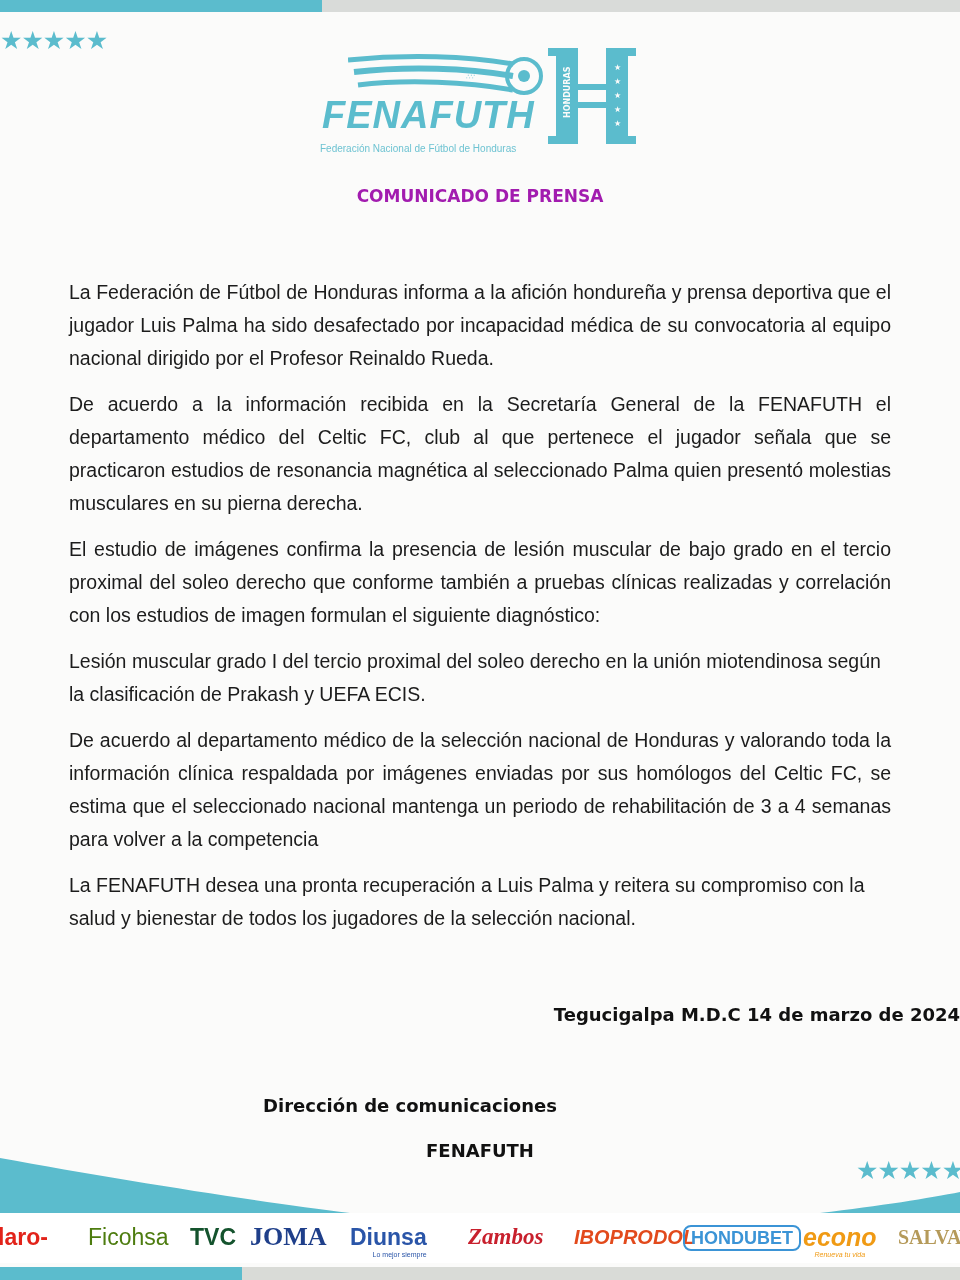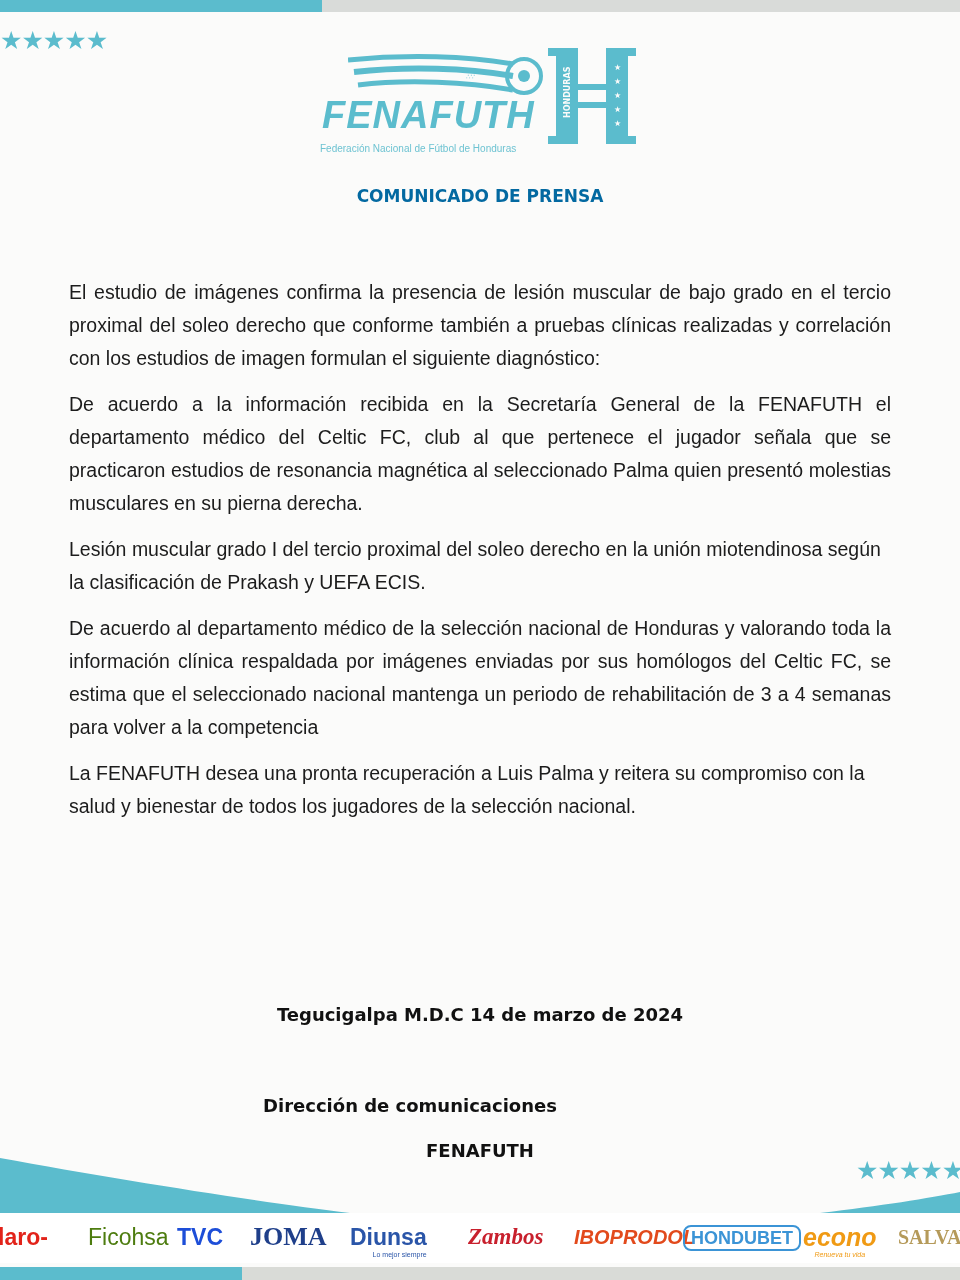--- a/index.html
+++ b/index.html
@@ -23,31 +23,31 @@
     font-size: 38px; color: #5bbccd; letter-spacing: 1px;
   }
   .fena-sub {
     position: absolute; left: 2px; top: 95px;
     font-family: "Liberation Sans", sans-serif; font-size: 10px; color: #6ec3d2; white-space: nowrap;
   }
   .h-logo { position: absolute; left: 230px; top: 0px; }
 
   .title {
     position: absolute; left: 0; width: 960px; top: 186px; text-align: center;
-    font-family: "DejaVu Sans", sans-serif; font-weight: bold; font-size: 17px; color: #0369a1;
+    font-family: "DejaVu Sans", sans-serif; font-weight: bold; font-size: 17px; color: #a21caf;
   }
   .body-text {
     position: absolute; left: 69px; width: 822px; top: 276px;
     font-family: "Liberation Sans", sans-serif; font-size: 19.5px; line-height: 33px; color: #1c1c1c;
   }
   .body-text p { margin: 0 0 13px 0; text-align: justify; }
   .body-text p.ragged { text-align: left; }
 
   .place-date {
-    position: absolute; left: 0; width: 960px; top: 1004px; text-align: center;
+    position: absolute; left: 0; width: 960px; top: 1004px; text-align: right;
     font-family: "DejaVu Sans", sans-serif; font-weight: bold; font-size: 18px; color: #111;
   }
   .sign-dept {
     position: absolute; left: 0; width: 820px; top: 1095px; text-align: center;
     font-family: "DejaVu Sans", sans-serif; font-weight: bold; font-size: 18px; color: #111;
   }
   .sign-org {
     position: absolute; left: 0; width: 960px; top: 1140px; text-align: center;
     font-family: "DejaVu Sans", sans-serif; font-weight: bold; font-size: 18px; color: #111;
   }
@@ -90,41 +90,42 @@
     <text x="66" y="36" font-size="8" fill="#fbfbfa">★</text>
     <text x="66" y="50" font-size="8" fill="#fbfbfa">★</text>
     <text x="66" y="64" font-size="8" fill="#fbfbfa">★</text>
     <text x="66" y="78" font-size="8" fill="#fbfbfa">★</text>
   </svg>
 </div>
 
 <div class="title">COMUNICADO DE PRENSA</div>
 
 <div class="body-text">
+  <p>La Federación de Fútbol de Honduras informa a la afición hondureña y prensa deportiva que el jugador Luis Palma ha sido desafectado por incapacidad médica de su convocatoria al equipo nacional dirigido por el Profesor Reinaldo Rueda.</p>
+  <p>De acuerdo a la información recibida en la Secretaría General de la FENAFUTH el departamento médico del Celtic FC, club al que pertenece el jugador señala que se practicaron estudios de resonancia magnética al seleccionado Palma quien presentó molestias musculares en su pierna derecha.</p>
   <p>El estudio de imágenes confirma la presencia de lesión muscular de bajo grado en el tercio proximal del soleo derecho que conforme también a pruebas clínicas realizadas y correlación con los estudios de imagen formulan el siguiente diagnóstico:</p>
-  <p>De acuerdo a la información recibida en la Secretaría General de la FENAFUTH el departamento médico del Celtic FC, club al que pertenece el jugador señala que se practicaron estudios de resonancia magnética al seleccionado Palma quien presentó molestias musculares en su pierna derecha.</p>
   <p class="ragged">Lesión muscular grado I del tercio proximal del soleo derecho en la unión miotendinosa según la clasificación de Prakash y UEFA ECIS.</p>
   <p>De acuerdo al departamento médico de la selección nacional de Honduras y valorando toda la información clínica respaldada por imágenes enviadas por sus homólogos del Celtic FC, se estima que el seleccionado nacional mantenga un periodo de rehabilitación de 3 a 4 semanas para volver a la competencia</p>
   <p class="ragged">La FENAFUTH desea una pronta recuperación a Luis Palma y reitera su compromiso con la salud y bienestar de todos los jugadores de la selección nacional.</p>
 </div>
 
 <div class="place-date">Tegucigalpa M.D.C 14 de marzo de 2024</div>
 <div class="sign-dept">Dirección de comunicaciones</div>
 <div class="sign-org">FENAFUTH</div>
 
 <svg class="wave" width="960" height="64" viewBox="0 0 960 64">
   <path d="M0 8 C120 30 260 52 350 63 L0 63 Z" fill="#5bbccd"></path>
   <path d="M820 63 C880 56 930 48 960 42 L960 63 Z" fill="#5bbccd"></path>
 </svg>
 <div class="stars stars-bottom">★★★★★</div>
 
 <div class="sponsors">
   <div class="sponsor" style="left:-2px;color:#e2231a">laro-</div>
   <div class="sponsor" style="left:88px;color:#4d7c0f;font-weight:normal">Ficohsa</div>
-  <div class="sponsor" style="left:177px;color:#1d4ed8;font-weight:900">TVC</div>
+  <div class="sponsor" style="left:190px;color:#14532d;font-weight:900">TVC</div>
   <div class="sponsor" style="left:250px;color:#1f3f8a;font-family:'Liberation Serif',serif;font-size:26px">JOMA</div>
   <div class="sponsor" style="left:350px;color:#2a55a8">
     <span>Diunsa</span>
     <small>Lo mejor siempre</small>
   </div>
   <div class="sponsor" style="left:468px;color:#c8202d;font-family:'Liberation Serif',serif;font-style:italic">Zambos</div>
   <div class="sponsor" style="left:574px;color:#e24a1c;font-size:20px;font-style:italic">IBOPRODOL</div>
   <div class="sponsor" style="left:683px;color:#3b94d6;font-size:18px;border:2px solid #3b94d6;border-radius:8px;padding:0 6px;line-height:22px;top:12px">HONDUBET</div>
   <div class="sponsor" style="left:803px;color:#f09a14;font-style:italic;font-size:25px">
     <span>econo</span>

